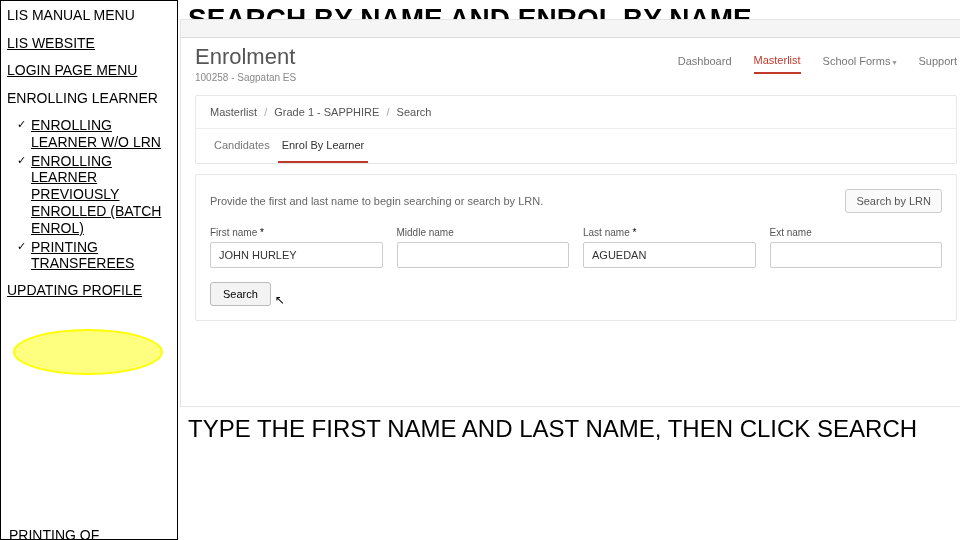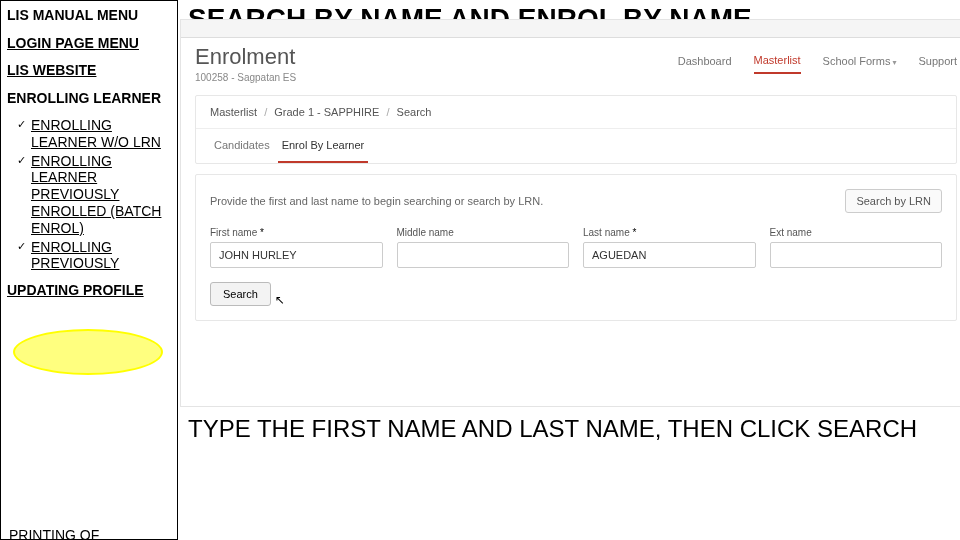--- a/index.html
+++ b/index.html
@@ -2,21 +2,21 @@
 <html><head>
 <meta charset="utf-8">
 <style>
   * { box-sizing: border-box; margin: 0; padding: 0; }
   html, body { width: 960px; height: 540px; font-family: Arial, sans-serif; background: #fff; overflow: hidden; }
   .page { display: flex; width: 100%; height: 100%; }
   .sidebar {
     width: 178px; min-width: 178px; border: 1px solid #000; border-left: 1px solid #000;
     padding: 6px 6px 0 6px; font-size: 14px; position: relative;
   }
-  .sidebar .sec { margin-bottom: 10px; font-weight: bold; }
+  .sidebar .sec { margin-bottom: 10px; }
   .sidebar .link { text-decoration: underline; color: #000; cursor: pointer; line-height: 1.25; }
   .sidebar .plain { line-height: 1.25; }
   .menu-list { list-style: none; padding-left: 10px; }
   .menu-list li { position: relative; padding-left: 14px; margin-bottom: 2px; line-height: 1.2; text-decoration: underline; }
   .menu-list li::before { content: "✓"; position: absolute; left: 0; top: 1px; font-size: 11px; }
   .highlight-oval {
     position: absolute; left: 12px; top: 328px; width: 150px; height: 46px;
     border: 2px solid #ff0; border-radius: 50%; background: rgba(255,255,0,0.5); pointer-events: none;
   }
   .cutoff { color: #000; text-decoration: underline; position: absolute; bottom: -4px; left: 8px; font-size: 14px; }
@@ -58,27 +58,27 @@
   .searchbtn-row { margin-top: 14px; display: flex; align-items: center; }
   .searchbtn { border: 1px solid #bbb; background: #f3f3f3; font-size: 11px; padding: 5px 12px; border-radius: 3px; cursor: pointer; }
   .cursor-arrow { font-size: 12px; margin-left: 4px; transform: translateY(6px); }
 </style>
 </head>
 <body>
 
 <div class="page">
   <div class="sidebar">
     <div class="sec plain">LIS MANUAL MENU</div>
+    <div class="sec link">LIS WEBSITE</div>
     <div class="sec link">LOGIN PAGE MENU</div>
-    <div class="sec link">LIS WEBSITE</div>
     <div class="sec plain">ENROLLING LEARNER</div>
     <ul class="menu-list">
       <li>ENROLLING LEARNER W/O LRN</li>
       <li>ENROLLING LEARNER PREVIOUSLY ENROLLED (BATCH ENROL)</li>
-      <li>ENROLLING PREVIOUSLY</li>
+      <li>PRINTING TRANSFEREES</li>
     </ul>
     <div class="sec link" style="margin-top:10px;">UPDATING PROFILE</div>
     <div class="highlight-oval"></div>
     <div class="cutoff">PRINTING OF</div>
   </div>
 
   <div class="main">
     <div class="title">SEARCH BY NAME AND ENROL BY NAME</div>
 
     <div class="browser">

